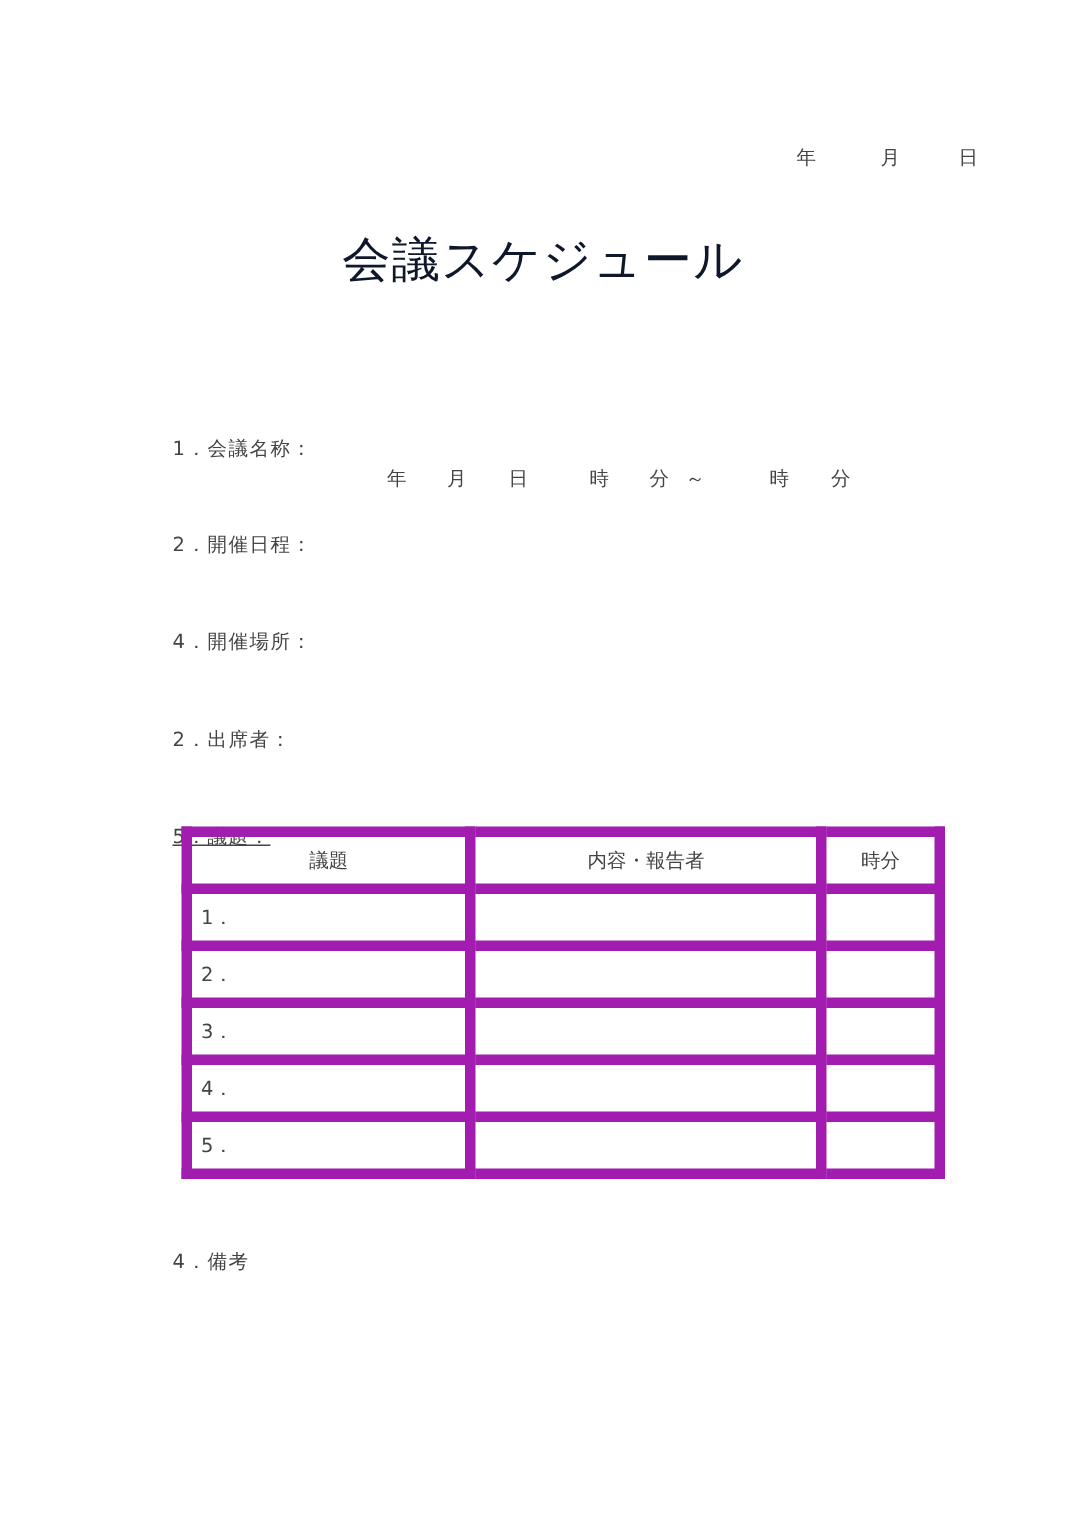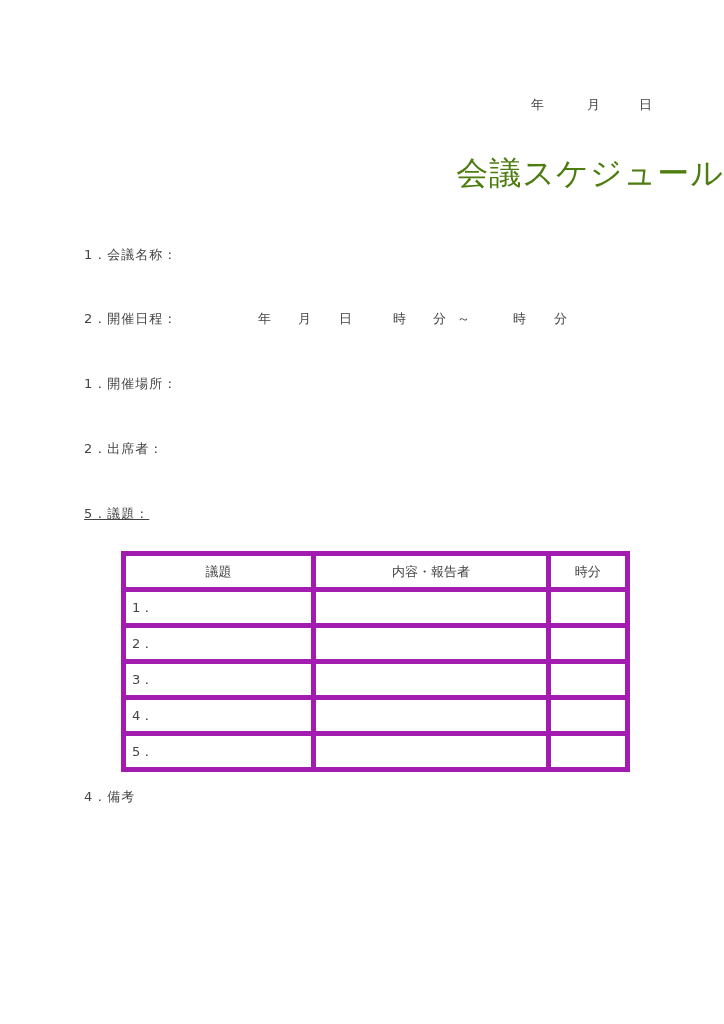--- a/index.html
+++ b/index.html
@@ -4,32 +4,32 @@
   <style>
     html, body { margin: 0; padding: 0; background: #ffffff; }
     body {
       width: 724px; height: 1024px; position: relative; overflow: hidden;
       font-family: "DejaVu Sans", "Liberation Sans", sans-serif;
       color: #333333;
     }
     .abs { position: absolute; white-space: nowrap; }
     .date-top { top: 96px; font-size: 13px; color: #444; }
     .title {
-      top: 152px; left: 0; width: 724px; text-align: right;
-      font-size: 32px; color: #4d7c0f; letter-spacing: 1px;
+      top: 152px; left: 0; width: 724px; text-align: center;
+      font-size: 32px; color: #0f172a; letter-spacing: 1px;
     }
-    .field { left: 84px; font-size: 13px; color: #444; letter-spacing: 1px; }
+    .field { left: 115px; font-size: 13px; color: #444; letter-spacing: 1px; margin-top: 44px; }
     .dt { font-size: 13px; color: #444; top: 310px; }
     table.agenda {
       position: absolute; left: 121px; top: 551px;
       border-collapse: collapse; width: 509px;
       font-size: 13px; color: #444;
     }
     table.agenda th, table.agenda td {
-      border: 5px solid #a21caf; height: 31px; padding: 0;
+      border: 7px solid #a21caf; height: 31px; padding: 0;
     }
     table.agenda th { font-weight: normal; text-align: center; }
     table.agenda td.num { text-align: left; padding-left: 6px; }
   </style>
 </head>
 <body>
 
 <span class="abs date-top" style="left:531px;">年</span>
 <span class="abs date-top" style="left:587px;">月</span>
 <span class="abs date-top" style="left:639px;">日</span>
@@ -41,21 +41,21 @@
 <div class="abs field" style="top:310px;">2．開催日程：</div>
 <span class="abs dt" style="left:258px;">年</span>
 <span class="abs dt" style="left:298px;">月</span>
 <span class="abs dt" style="left:339px;">日</span>
 <span class="abs dt" style="left:393px;">時</span>
 <span class="abs dt" style="left:433px;">分</span>
 <span class="abs dt" style="left:457px;">～</span>
 <span class="abs dt" style="left:513px;">時</span>
 <span class="abs dt" style="left:554px;">分</span>
 
-<div class="abs field" style="top:375px;">1．開催場所：</div>
+<div class="abs field" style="top:375px;">4．開催場所：</div>
 <div class="abs field" style="top:440px;">2．出席者：</div>
 <div class="abs field" style="top:505px;text-decoration:underline;">5．議題：</div>
 
 <table class="agenda">
   <colgroup>
     <col style="width:192px;">
     <col style="width:237px;">
     <col style="width:80px;">
   </colgroup>
   <thead>

